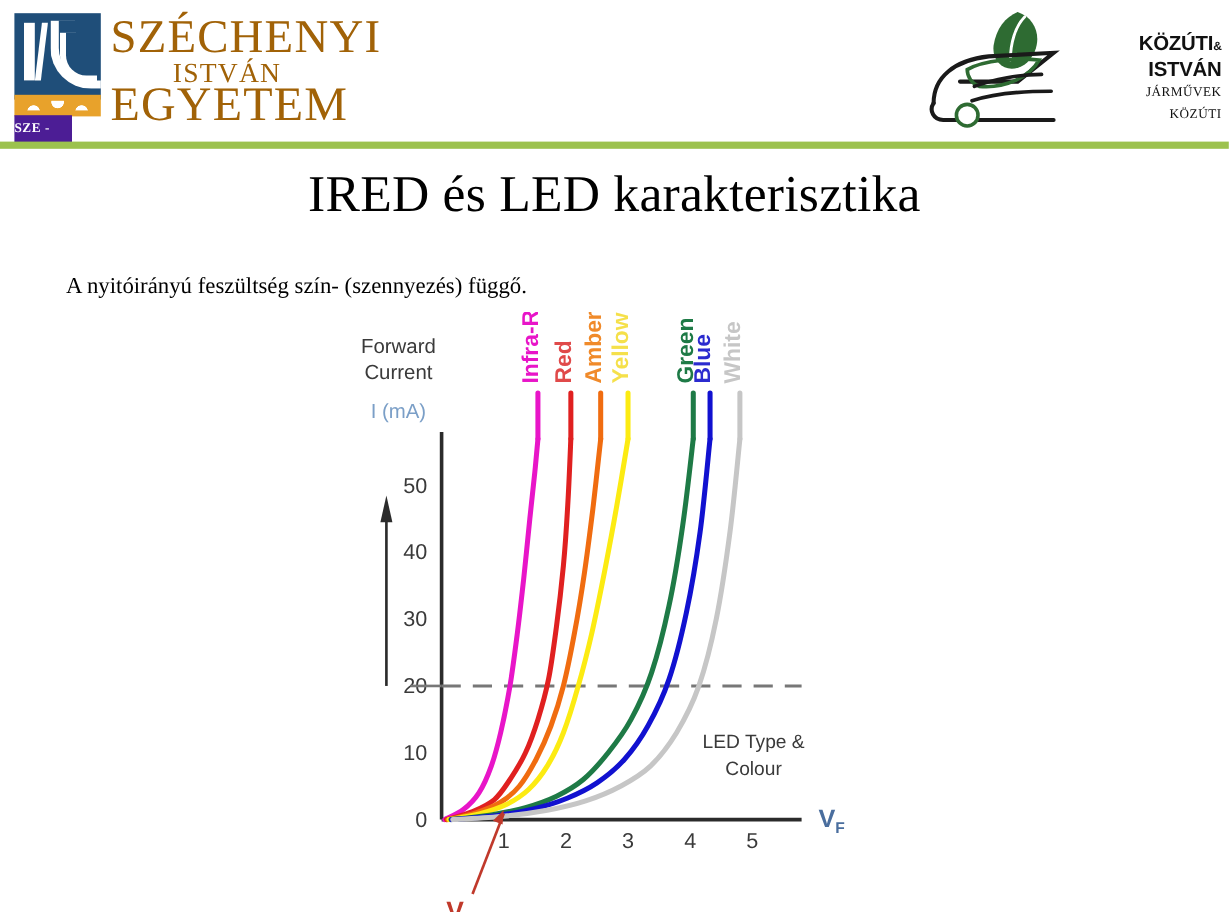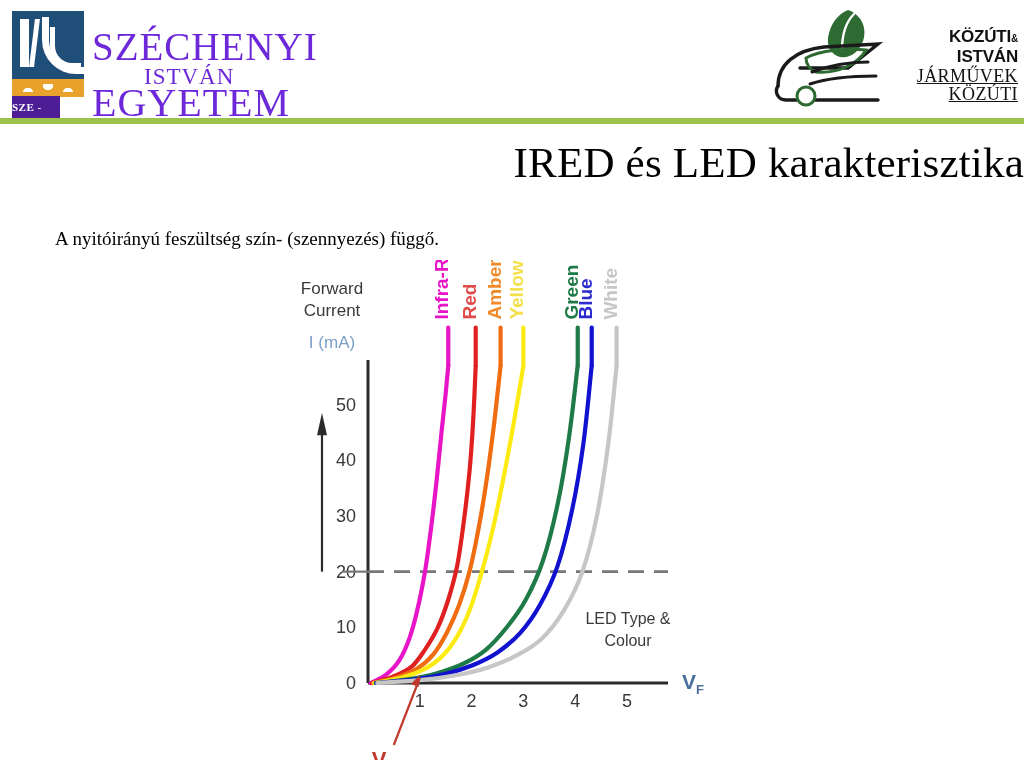--- a/index.html
+++ b/index.html
@@ -25,38 +25,38 @@
   .sze-band{position:absolute;left:0;top:68px;width:72px;height:18px;background:#E8A22B;}
   .sze-band .wave{position:absolute;left:6px;top:5px;width:60px;height:8px;
      background:
        radial-gradient(circle at 10px 9px,#fff 5px,transparent 5.5px),
        radial-gradient(circle at 30px 1px,#fff 5px,transparent 5.5px),
        radial-gradient(circle at 50px 9px,#fff 5px,transparent 5.5px);}
   .sze-foot{position:absolute;left:0;top:85px;width:48px;height:23px;background:#4c1d95;
      color:#ffffff;font-family:"Liberation Serif",serif;font-size:11px;font-weight:bold;
      letter-spacing:.5px;text-align:left;line-height:23px;}
 
-  .sze-text{position:absolute;left:92px;top:24px;width:320px;height:100px;color:#6d28d9;}
+  .sze-text{position:absolute;left:92px;top:8px;width:320px;height:100px;color:#a16207;}
   .sze-text .l1{position:absolute;left:0;top:0;font-size:39px;letter-spacing:1px;font-family:"Liberation Serif",serif;}
   .sze-text .l2{position:absolute;left:52px;top:40px;font-size:23px;letter-spacing:1px;font-family:Liberation Serif, serif;}
   .sze-text .l3{position:absolute;left:0;top:55px;font-size:40px;letter-spacing:1px;font-family:"Liberation Serif",serif;}
 
   .dept-logo{position:absolute;left:770px;top:6px;width:248px;height:108px;}
   .dept-mark{position:absolute;left:0;top:0;width:140px;height:106px;}
   .dept-text{position:absolute;left:136px;top:22px;width:112px;color:#111;text-align:right;
      font-family:"Liberation Sans",sans-serif;}
   .dept-text .t1{font-size:17px;font-weight:bold;letter-spacing:-.2px;line-height:18px;}
   .dept-text .t1 .amp{font-size:10px;font-weight:bold;}
-  .dept-text .t2{font-size:18px;letter-spacing:.4px;line-height:15px;margin-top:3px;
-     font-family:"Liberation Serif",serif;text-decoration:underline;}
+  .dept-text .t2{font-size:11px;letter-spacing:.4px;line-height:15px;margin-top:3px;
+     font-family:"Liberation Serif",serif;}
 
   .green-rule{position:absolute;left:0;top:118px;width:1024px;height:6px;background:#9CC24E;}
 
   
-  .title{position:absolute;left:0;top:138px;width:1024px;text-align:right;
+  .title{position:absolute;left:0;top:138px;width:1024px;text-align:center;
      font-family:"Liberation Serif",serif;font-size:43px;color:#000;letter-spacing:.2px;}
   .subtitle{position:absolute;left:55px;top:228px;
      font-family:"Liberation Serif",serif;font-size:19px;color:#000;}
 
   
   .chart{position:absolute;left:280px;top:260px;width:460px;height:500px;}
   .chart svg{display:block;}
 
   .ylab-fc{font-family:"Liberation Sans",sans-serif;font-size:17px;fill:#3a3a3a;}
   .ylab-ima{font-family:"Liberation Sans",sans-serif;font-size:17px;fill:#7B9FC7;}

